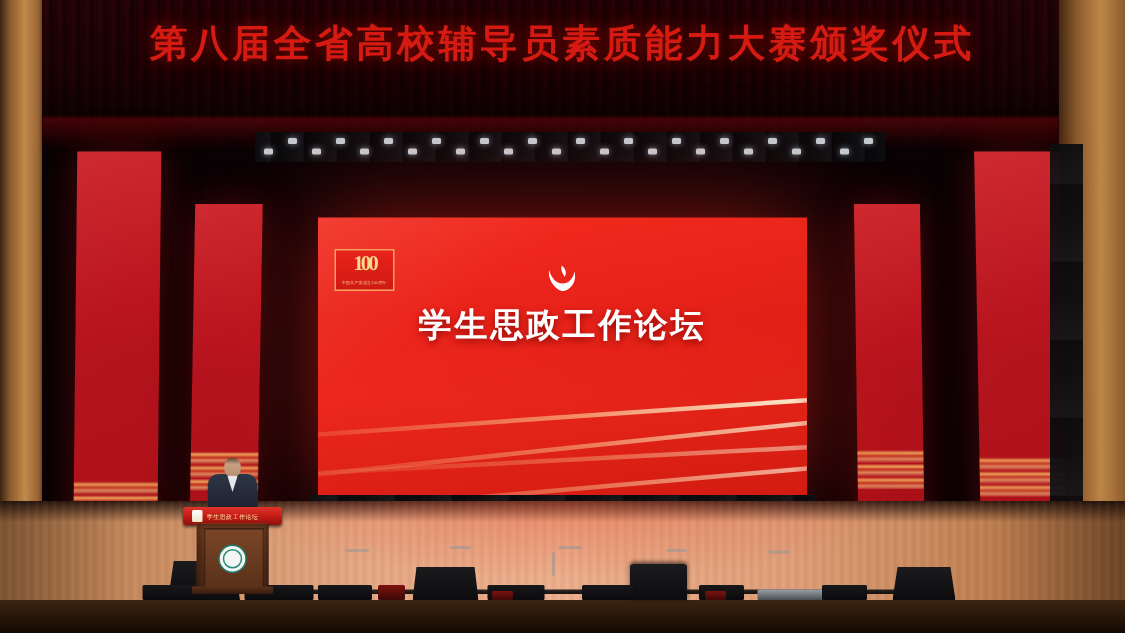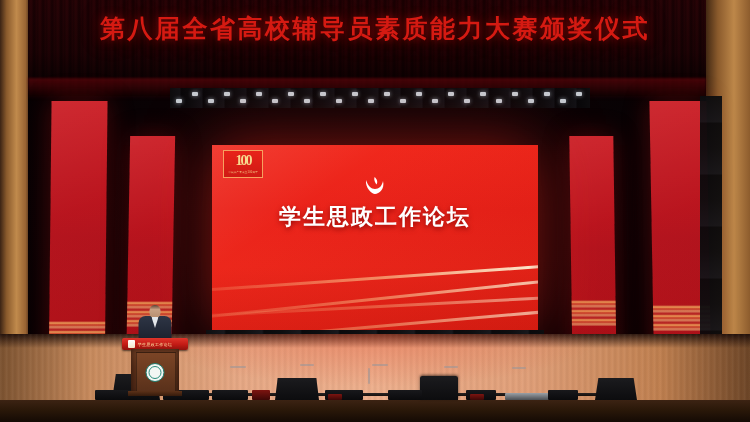--- a/index.html
+++ b/index.html
@@ -114,21 +114,21 @@
       linear-gradient(180deg, #f02418 0%, #ea1f16 35%, #ec2317 66%, #df1d12 100%);
     box-shadow: 0 0 60px rgba(235,35,25,.55);
     overflow: hidden;
   }
   #main-screen .beam {
     position:absolute; right:-10%; width:130%; height:3px;
     background: linear-gradient(90deg, rgba(255,240,190,0) 0%, rgba(255,225,160,.55) 55%, rgba(255,250,220,.9) 90%, rgba(255,255,255,0) 100%);
     transform-origin: right center;
   }
   .screen-logo {
-    position: absolute; left: 11px; top: 5px; width: 38px; height: 26px;
+    position: absolute; left: 11px; top: 21px; width: 38px; height: 26px;
     border: 1px solid rgba(255,205,120,.75);
     background: linear-gradient(180deg,#e8231a,#cf1a14);
     display: flex; align-items: center; justify-content: center;
     flex-direction: column;
   }
   .screen-logo .logo-digits {
     font-size: 14px; font-weight: bold; color: #f7d98e; letter-spacing: -2px; line-height: 1;
     font-family: "Liberation Serif", serif;
   }
   .screen-logo .logo-caption {

